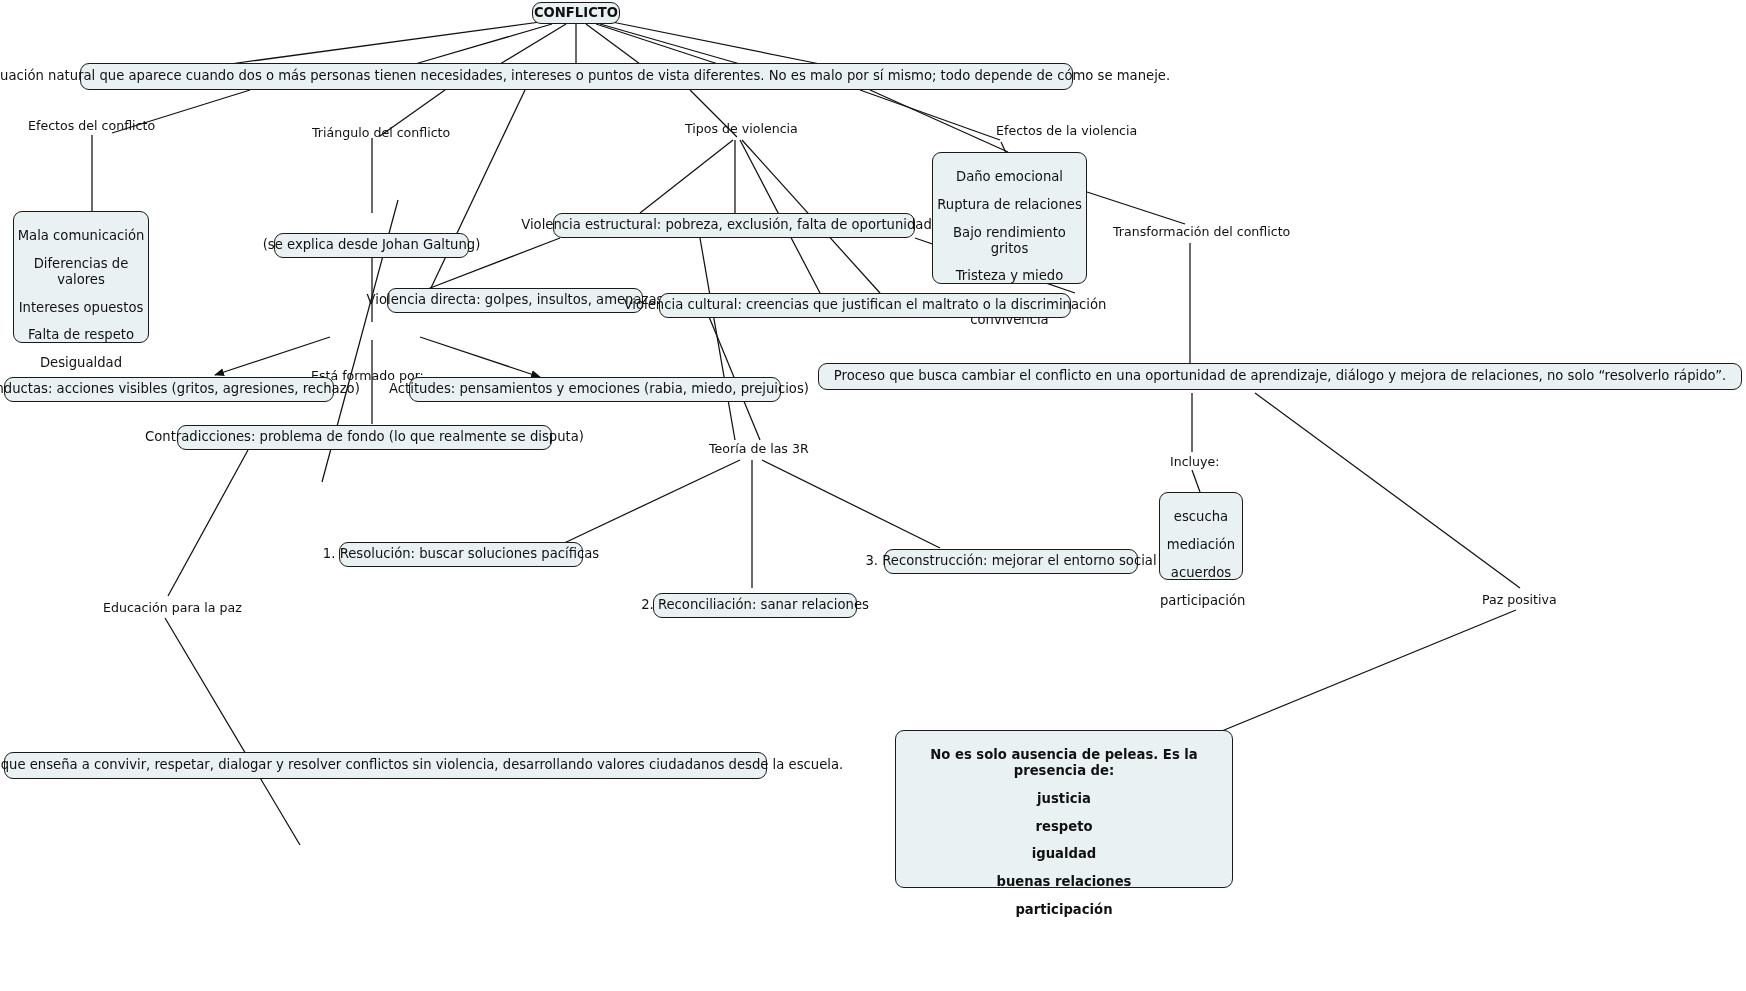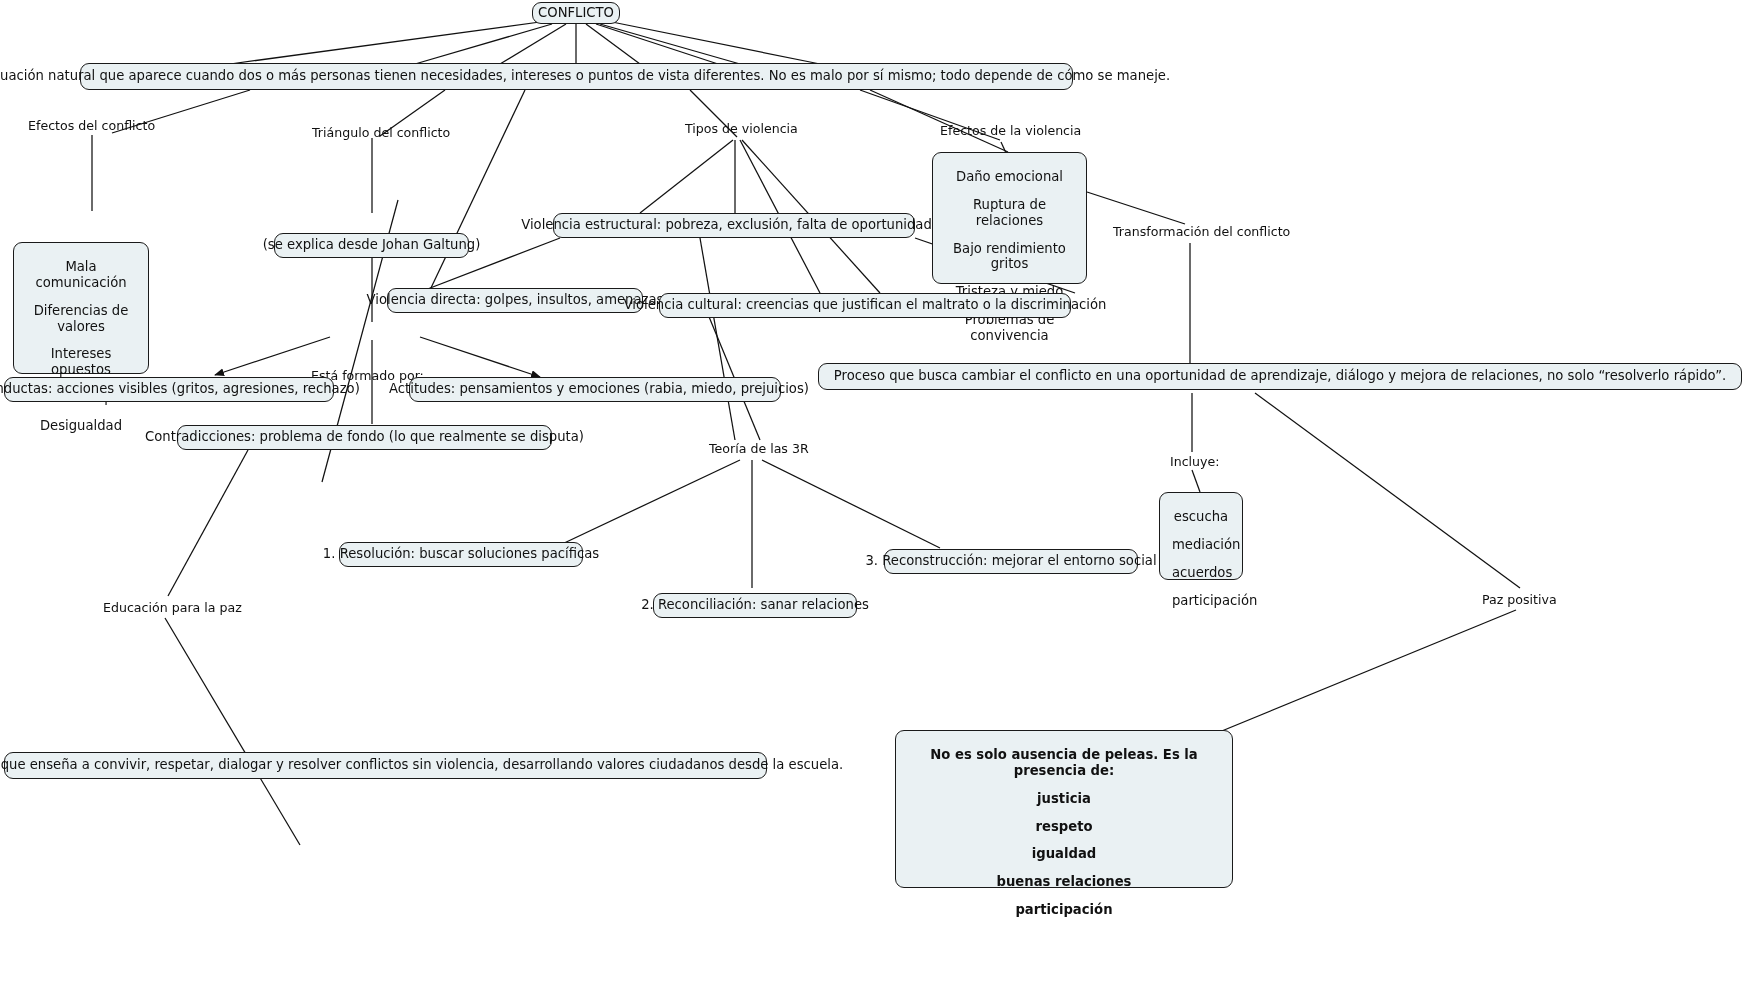--- a/index.html
+++ b/index.html
@@ -24,21 +24,21 @@
     align-items:center;
     justify-content:center;
     text-align:center;
     padding:4px 9px;
     white-space:nowrap;
     box-shadow:0 0 0 0 rgba(0,0,0,0);
   }
   .node.multi{
     display:block;
     white-space:normal;
-    padding:10px 12px;
+    padding:10px 0;
     text-align:center;
   }
   .node.multi .line{
     display:block;
     padding:6px 0;
     font-size:13.2px;
     line-height:1.2;
   }
   .link-label{
     position:absolute;
@@ -114,40 +114,40 @@
       <line x1="762" y1="460" x2="940" y2="548"></line>
 
       <line x1="1192" y1="393" x2="1192" y2="452"></line>
       <line x1="1192" y1="470" x2="1200" y2="492"></line>
 
       <line x1="1255" y1="393" x2="1520" y2="588"></line>
       <line x1="1516" y1="610" x2="1195" y2="742"></line>
     </g>
   </svg>
 
-  <div class="node" style="left:532px;top:2px;width:88px;height:22px;">
+  <div class="node" style="left:532px;top:2px;width:88px;height:22px;font-weight:bold;">
     <span>CONFLICTO</span>
   </div>
 
   <div class="node" style="left:80px;top:63px;width:993px;height:27px;">
     <span>Situación natural que aparece cuando dos o más personas tienen necesidades, intereses o puntos de vista diferentes. No es malo por sí mismo; todo depende de cómo se maneje.</span>
   </div>
 
   <div class="link-label" style="left:28px;top:119px;">Efectos del conflicto</div>
   <div class="link-label" style="left:312px;top:126px;">Triángulo del conflicto</div>
   <div class="link-label" style="left:685px;top:122px;">Tipos de violencia</div>
-  <div class="link-label" style="left:940px;top:124px;">Efectos de la violencia</div>
+  <div class="link-label" style="left:996px;top:124px;">Efectos de la violencia</div>
   <div class="link-label" style="left:1113px;top:225px;">Transformación del conflicto</div>
   <div class="link-label" style="left:311px;top:326px;margin-top:43px;">Está formado por:</div>
   <div class="link-label" style="left:709px;top:442px;">Teoría de las 3R</div>
   <div class="link-label" style="left:1170px;top:455px;">Incluye:</div>
   <div class="link-label" style="left:103px;top:601px;">Educación para la paz</div>
   <div class="link-label" style="left:1482px;top:593px;">Paz positiva</div>
 
-  <div class="node multi" style="left:13px;top:211px;width:136px;height:132px;margin-top:31px;">
+  <div class="node multi" style="left:13px;top:211px;width:136px;height:132px;">
     <span class="line">Mala comunicación</span>
     <span class="line">Diferencias de valores</span>
     <span class="line">Intereses opuestos</span>
     <span class="line">Falta de respeto</span>
     <span class="line">Desigualdad</span>
   </div>
 
   <div class="node" style="left:274px;top:213px;width:195px;height:25px;margin-top:20px;">
     <span>(se explica desde Johan Galtung)</span>
   </div>

